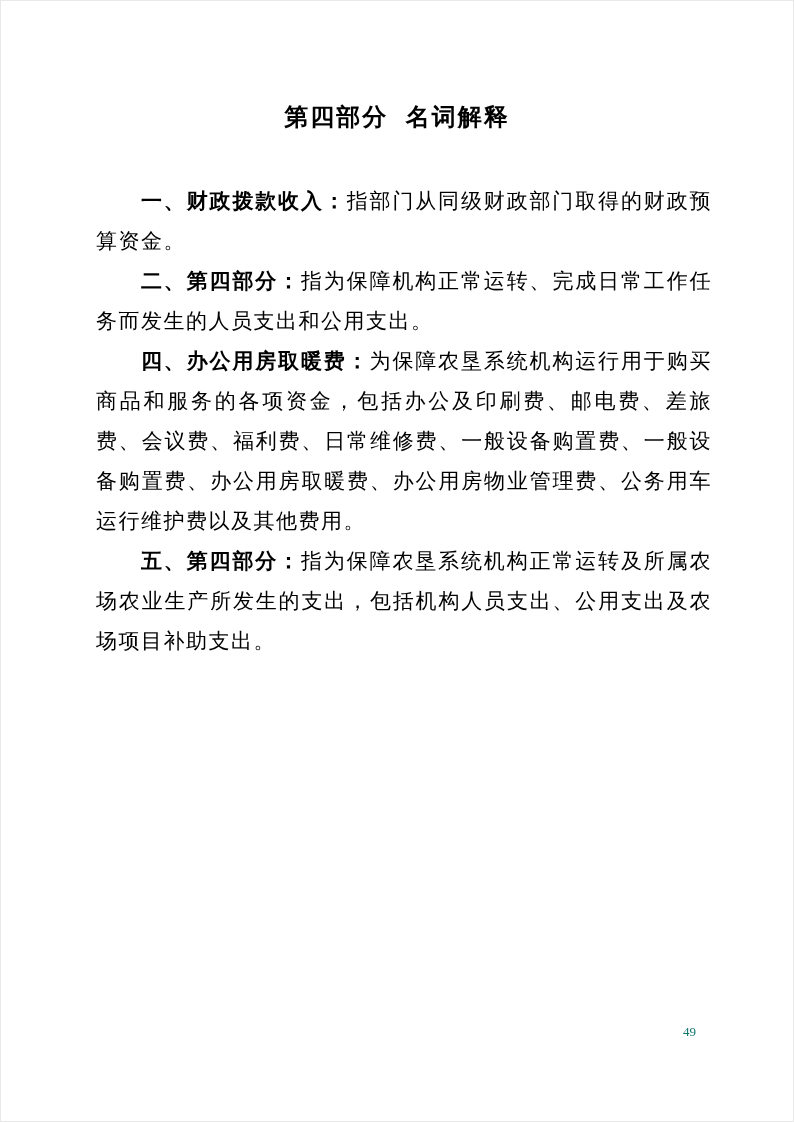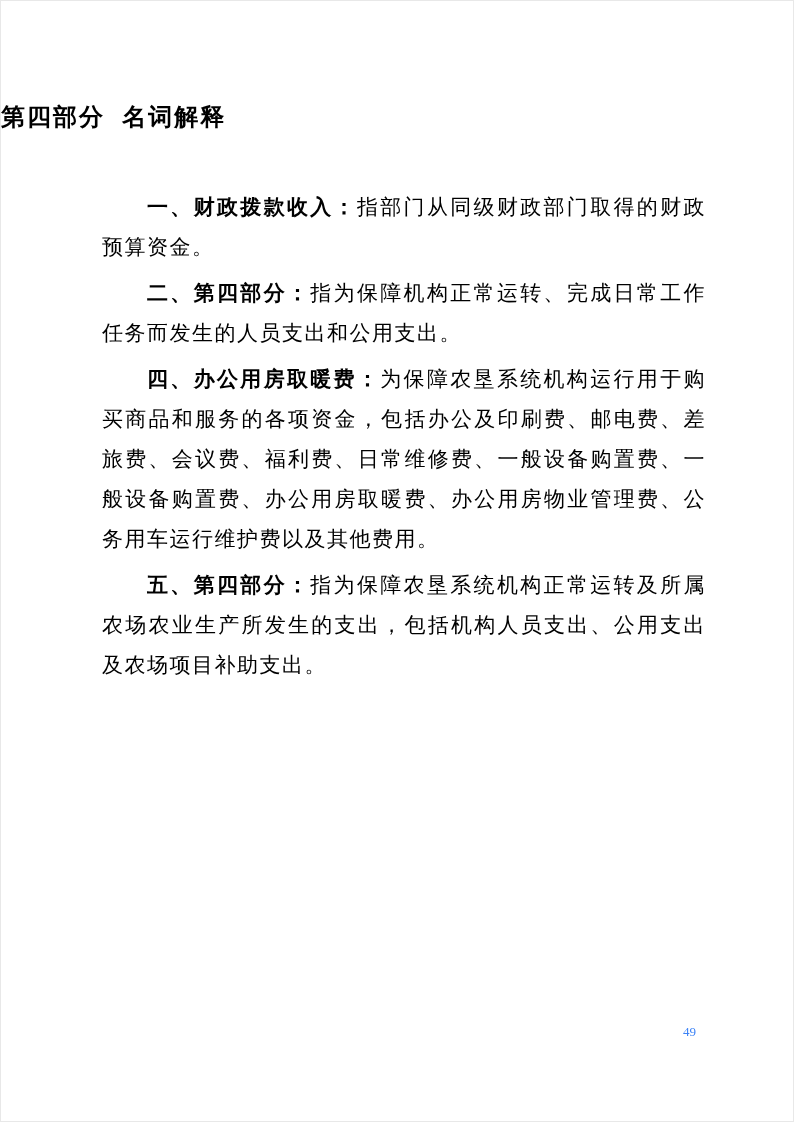--- a/index.html
+++ b/index.html
@@ -16,58 +16,59 @@
     color: #000000;
     font-family: "Liberation Serif", serif;
     box-sizing: border-box;
     border: 1px solid #e8e8e8;
   }
   .doc-title {
     position: absolute;
     top: 98px;
     left: 0;
     width: 100%;
+    text-align: center;
     font-family: "Liberation Sans", sans-serif;
     font-weight: bold;
     font-size: 24px;
     line-height: 36px;
     letter-spacing: 2px;
     white-space: pre;
   }
   .body-text {
     position: absolute;
     left: 95px;
     top: 180px;
     width: 616px;
     font-size: 21px;
     line-height: 40px;
     letter-spacing: 1.5px;
     text-align: justify;
     text-justify: inter-ideograph;
   }
   .body-text p {
-    margin: 6px;
+    margin: 0;
     padding: 0;
     text-indent: 45px;
   }
   .term {
     font-family: "Liberation Sans", sans-serif;
     font-weight: bold;
   }
   .definition {
     font-weight: normal;
   }
   .page-number {
     position: absolute;
     top: 1022px;
     right: 97px;
     font-size: 13px;
     line-height: 18px;
     font-family: "Liberation Serif", serif;
-    color: #3b82f6;
+    color: #0f766e;
   }
 </style>
 </head>
 <body>
 
 <div class="page">
 
   <div class="doc-title">第四部分  名词解释</div>
 
   <div class="body-text">

